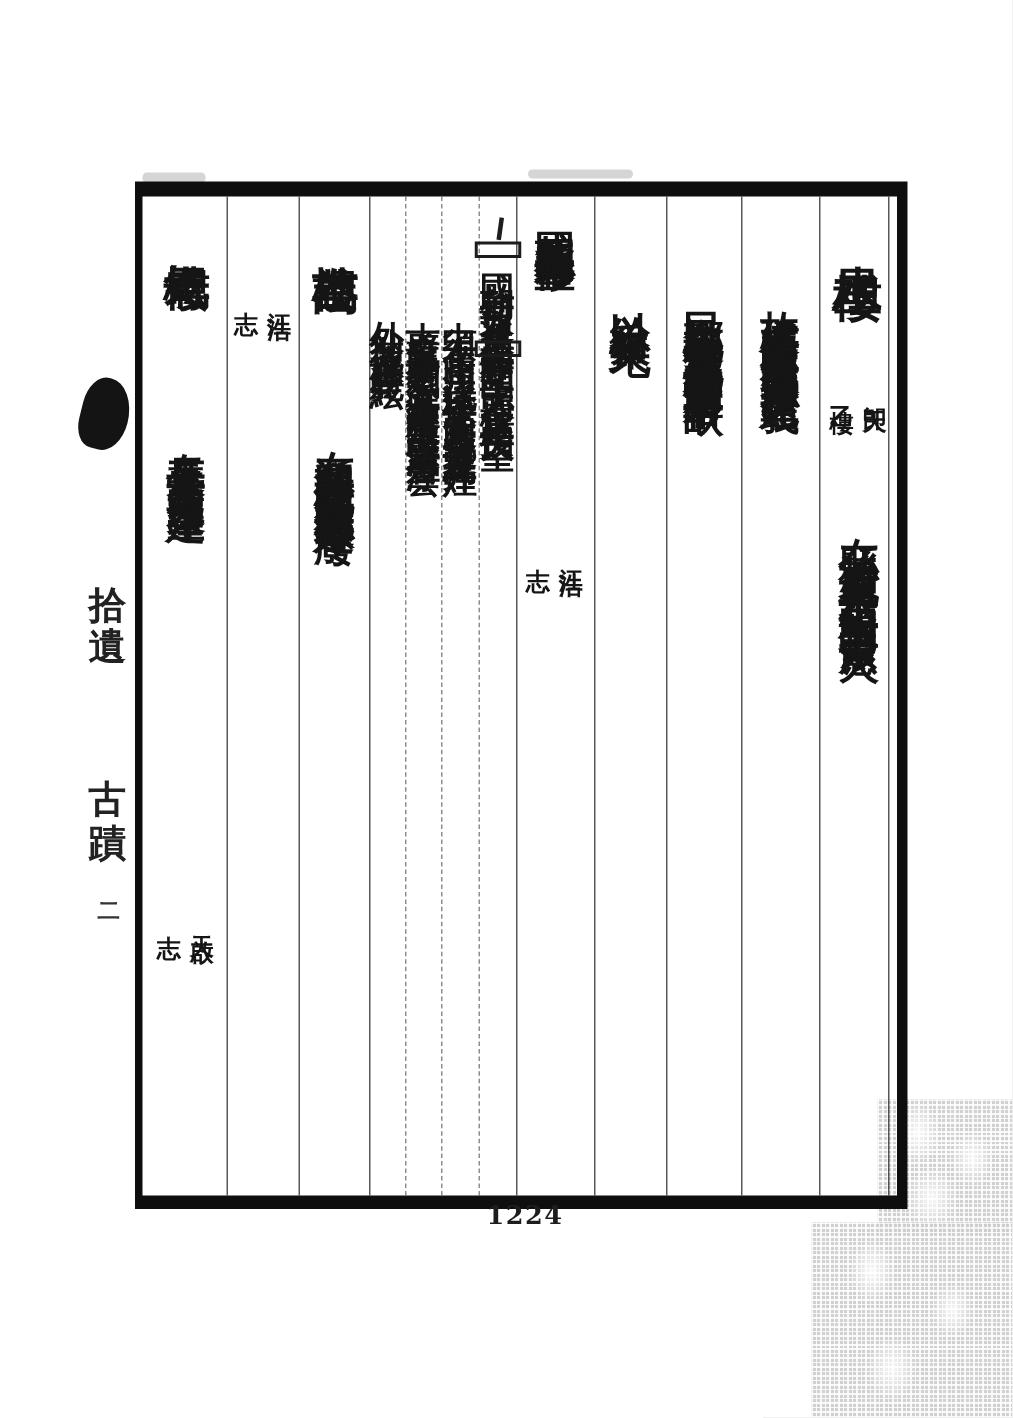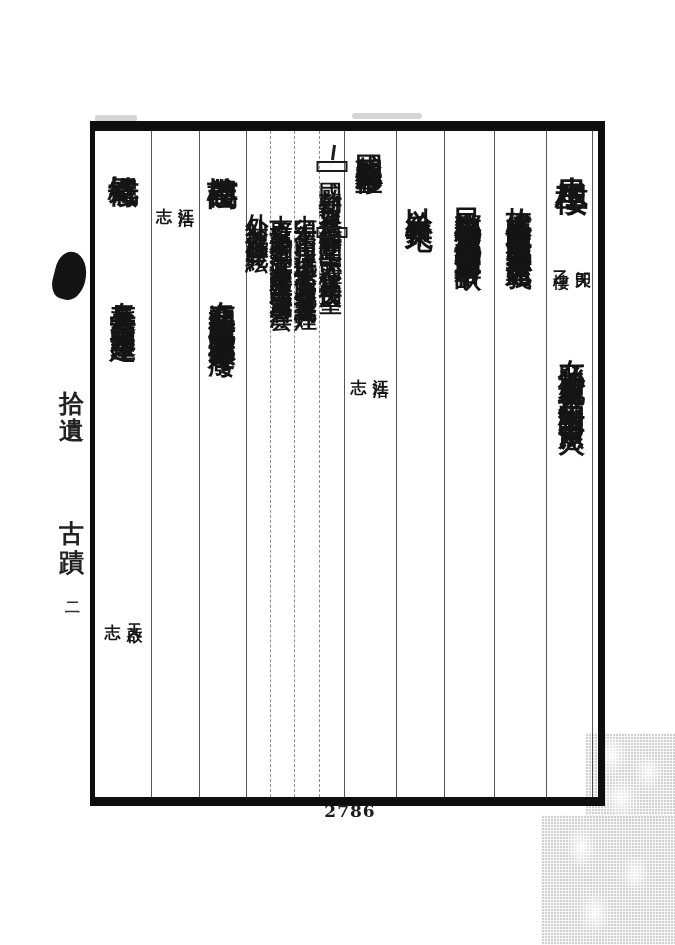--- a/index.html
+++ b/index.html
@@ -175,15 +175,15 @@
       <span class="v head" style="top:21px;font-size:31px;letter-spacing:0">奇氣樓</span>
       <span class="v body" style="top:150px;font-size:26px;letter-spacing:3.5px">在長臺高齋山下宋柴望建</span>
       <div class="note" style="top:480px">
         <span class="nr">天啟</span>
         <span class="nl">志</span>
       </div>
     </div>
 
   </div>
 
-  <div class="pageno">2786</div>
+  <div class="pageno">1224</div>
 
 </div>
 
 </body></html>

